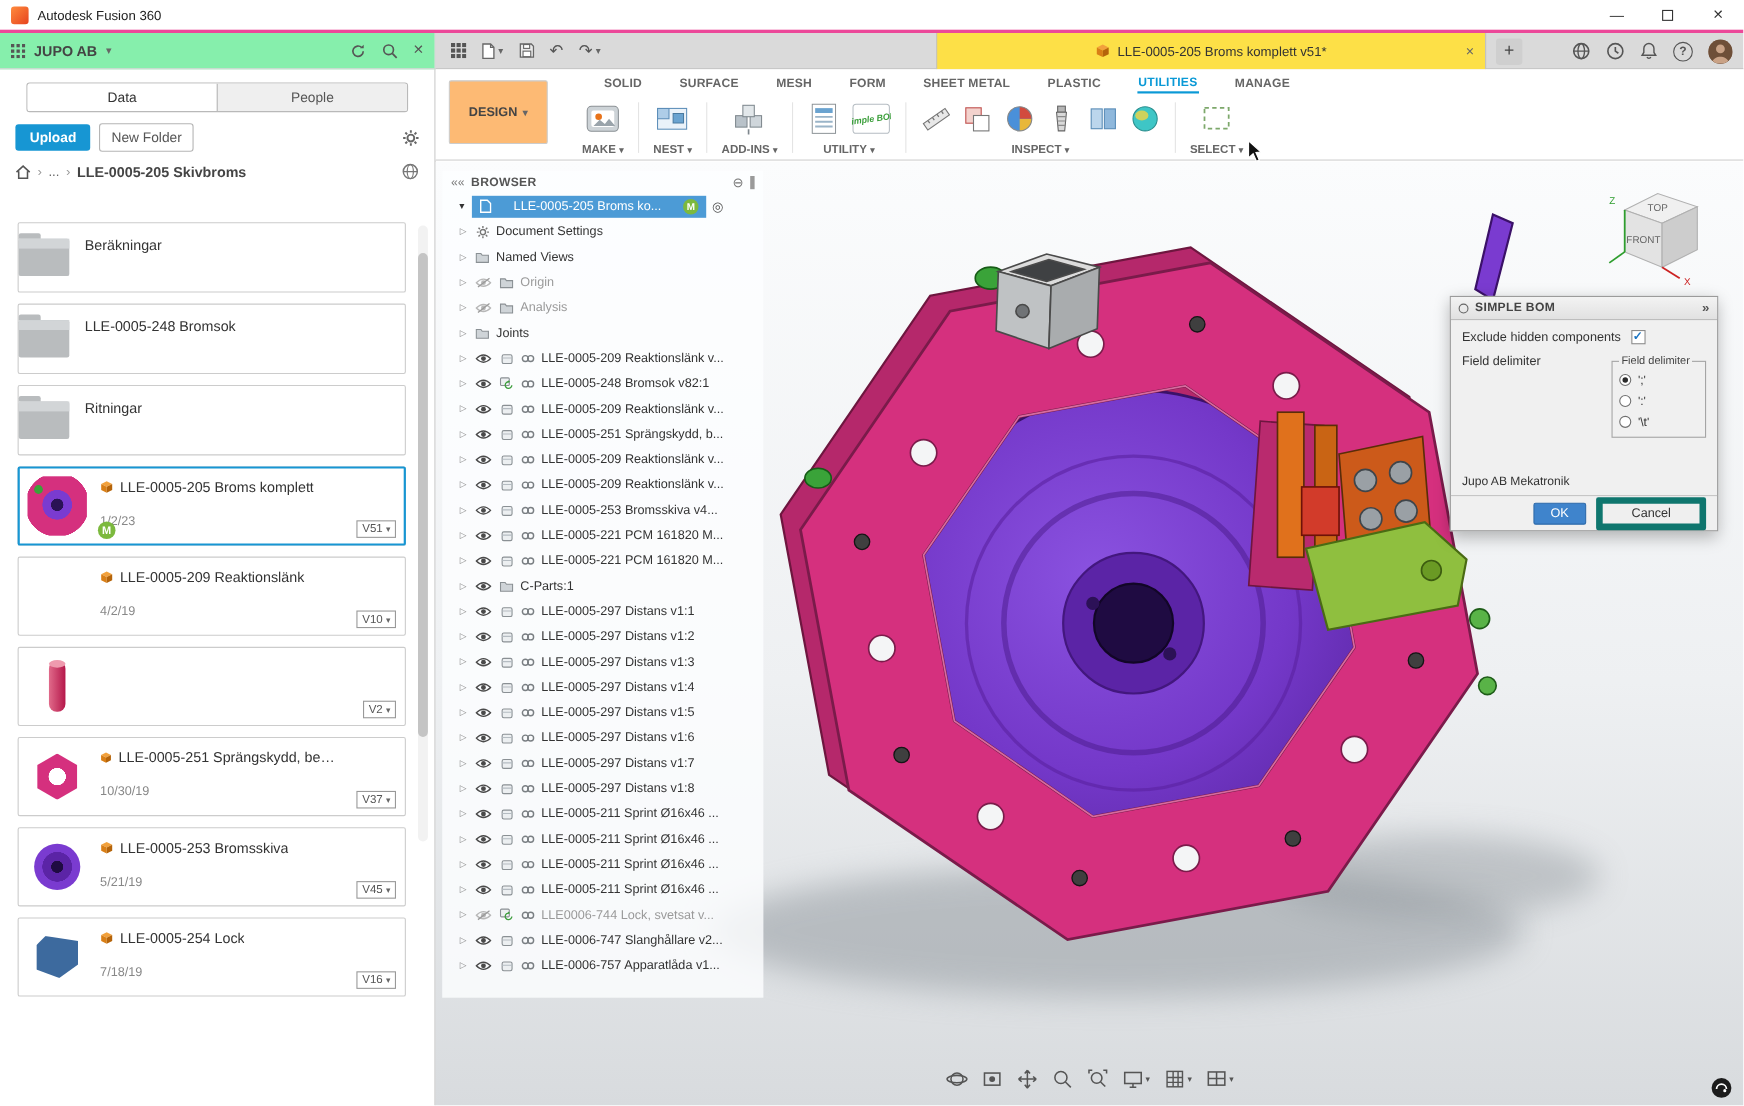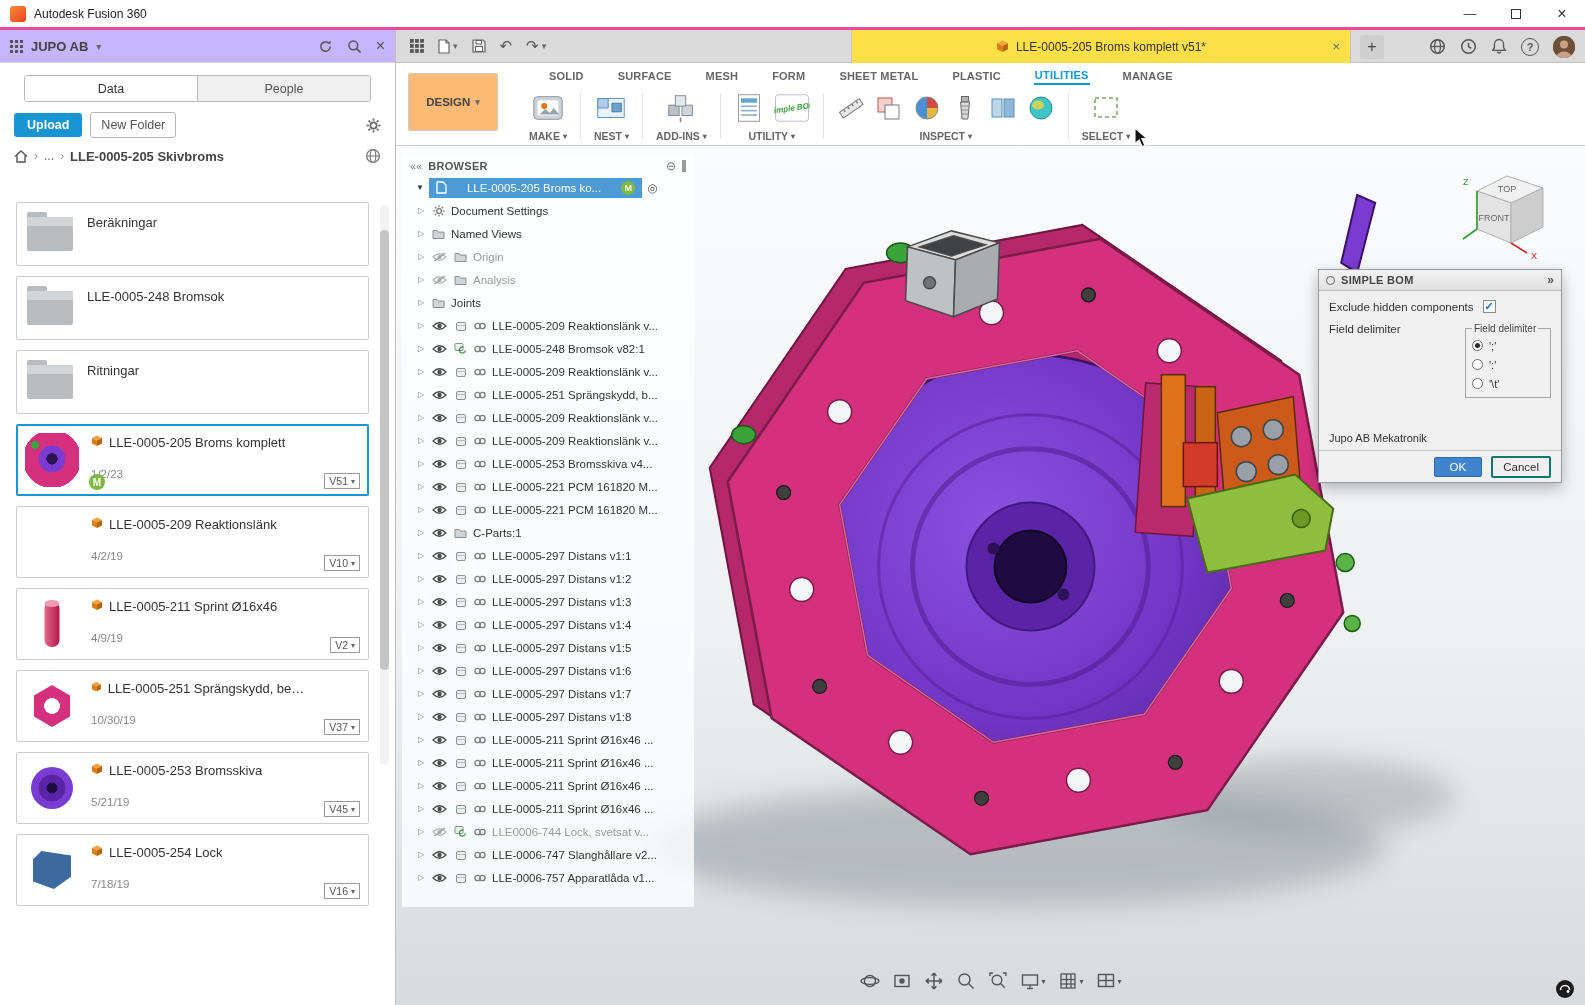--- a/index.html
+++ b/index.html
@@ -10,58 +10,58 @@
 
 .titlebar{position:absolute;top:0;left:0;width:1585px;height:30px;background:#fff;border-bottom:3px solid #ec4899;display:flex;align-items:center;padding-left:10px}
 .app-logo{width:16px;height:16px;border-radius:3px;background:linear-gradient(135deg,#ff8b3d,#e6431f);margin-right:8px;flex:0 0 auto}
 .titlebar-title{font-size:12px;color:#222}
 .win-controls{margin-left:auto;display:flex;height:100%}
 .win-btn{width:46px;display:flex;align-items:center;justify-content:center;color:#333;font-size:13px}
 .max-glyph{width:10px;height:10px;border:1px solid #333}
 
 
 .data-panel{position:absolute;top:30px;left:0;width:396px;height:975px;background:#fff;border-right:1px solid #bdbdbd}
-.dp-header{height:33px;background:#c4b5fd;border-bottom:1px solid #d8d8d8;display:flex;align-items:center;padding:0 10px;gap:8px}
+.dp-header{height:33px;background:#86efac;border-bottom:1px solid #d8d8d8;display:flex;align-items:center;padding:0 10px;gap:8px}
 .dp-team{font-size:13px;color:#444;font-weight:bold}
 .dp-caret{color:#666;font-size:10px}
 .dp-header-right{margin-left:auto;display:flex;align-items:center;gap:14px;color:#555}
 .dp-close{font-size:16px;color:#555}
 .dp-tabs{display:flex;margin:12px 24px 10px;height:27px;border:1px solid #b9b9b9;border-radius:3px;overflow:hidden}
 .dp-tab{flex:1;display:flex;align-items:center;justify-content:center;font-size:12.5px;color:#555;background:#efefef}
 .dp-tab+.dp-tab{border-left:1px solid #b9b9b9}
 .dp-tab[data-active="true"]{background:#fff;color:#333}
 .dp-actions{display:flex;align-items:center;gap:8px;margin:0 14px 10px}
 .btn-upload{background:#1796d3;color:#fff;border:none;border-radius:3px;padding:5px 13px;font-size:12.5px;font-weight:bold}
 .btn-newfolder{background:#fff;border:1px solid #b5b5b5;border-radius:3px;color:#555;padding:5px 10px;font-size:12.5px}
 .dp-gear{margin-left:auto;color:#666}
 .dp-breadcrumb{display:flex;align-items:center;gap:6px;margin:2px 14px 10px;color:#777}
 .crumb-sep{color:#999;font-size:12px}
 .crumb-ellipsis{color:#666}
 .crumb-current{font-size:13px;font-weight:bold;color:#444}
 .crumb-globe{margin-left:auto}
 .dp-list{position:absolute;top:168px;left:0;right:0;bottom:0;padding:4px 26px 0 16px;overflow:hidden}
 .dp-card{position:relative;border:1px solid #ccc;border-radius:2px;background:#fff;margin-bottom:10px}
-.folder-card{height:64px;display:flex;align-items:flex-start;gap:14px;padding:10px 10px}
+.folder-card{height:64px;display:flex;align-items:flex-start;gap:14px;padding:10px 0}
 .folder-ic{width:46px;height:34px;background:#b9bcbe;border-radius:2px;position:relative;margin-top:4px;flex:0 0 auto}
 .folder-ic::before{content:"";position:absolute;top:-5px;left:0;width:20px;height:5px;background:#b9bcbe;border-radius:2px 2px 0 0}
 .folder-ic::after{content:"";position:absolute;top:0;left:0;right:0;height:9px;background:#d2d5d7}
 .folder-name{font-size:13px;color:#333;margin-top:2px}
 .item-card{height:72px}
 .item-card[data-selected="true"]{outline:2px solid #1796d3;outline-offset:-2px}
 .thumb{position:absolute;left:8px;top:8px;width:54px;height:54px}
 .thumb[data-thumb="assembly"]{background:radial-gradient(circle at 50% 48%,#2a1255 0 14%,#7a3bd0 15% 34%,#d5307e 35% 74%,#fff 75%)}
 .thumb[data-thumb="assembly"]::after{content:"";position:absolute;left:6px;top:8px;width:8px;height:8px;border-radius:50%;background:#3aa339}
 .thumb[data-thumb="link"]::before{content:"";position:absolute;left:50%;top:5px;bottom:5px;width:16px;transform:translateX(-50%) rotate(7deg);background:linear-gradient(90deg,#e express 0,#e265a5,#c02672);border-radius:7px}
 .thumb[data-thumb="cylinder"]::before{content:"";position:absolute;left:50%;top:4px;bottom:4px;width:15px;transform:translateX(-50%);background:linear-gradient(90deg,#e06a8a,#b5174a);border-radius:7px}
 .thumb[data-thumb="cylinder"]::after{content:"";position:absolute;left:50%;top:3px;width:15px;height:7px;transform:translateX(-50%);background:#ef9aae;border-radius:50%}
 .thumb[data-thumb="hexagon"]::before{content:"";position:absolute;inset:6px;background:radial-gradient(circle,#fff 0 26%,#d5307e 27%);clip-path:polygon(50% 0,93% 25%,93% 75%,50% 100%,7% 75%,7% 25%)}
 .thumb[data-thumb="disc"]::before{content:"";position:absolute;inset:6px;border-radius:50%;background:radial-gradient(circle,#1f0b42 0 18%,#5b24a6 19% 45%,#7a3bd0 46%)}
 .thumb[data-thumb="lock"]::before{content:"";position:absolute;inset:8px;background:#3d6a9e;clip-path:polygon(22% 0,100% 12%,100% 68%,55% 100%,0 80%,0 22%)}
 .item-main{position:absolute;left:74px;top:10px;right:60px}
-.item-title{display:flex;gap:6px}
+.item-title{display:flex;align-items:center;gap:6px}
 .item-name{font-size:13px;color:#333;white-space:nowrap;overflow:hidden;text-overflow:ellipsis}
 .item-date{font-size:11.5px;color:#888;margin-top:18px}
 .m-badge{background:#7cb93e;color:#fff;border-radius:50%;width:14px;height:14px;font-size:9px;font-weight:bold;display:inline-flex;align-items:center;justify-content:center}
 .m-badge:empty{display:none}
 .item-card .m-badge{position:absolute;left:72px;bottom:5px;width:16px;height:16px;font-size:10px}
 .ver-badge{position:absolute;right:8px;bottom:6px;border:1px solid #999;color:#555;font-size:10.5px;padding:1px 4px;display:flex;align-items:center;gap:3px;background:#fff}
 .ver-badge .caret{font-size:8px;color:#666}
 .dp-scrolltrack{position:absolute;right:6px;top:175px;width:9px;height:560px;background:#f2f2f2;border-radius:5px}
 .dp-scrollthumb{position:absolute;left:0;top:25px;width:9px;height:440px;background:#c4c4c4;border-radius:5px}
 
@@ -139,21 +139,21 @@
 .dlg-row2{display:flex;margin-top:10px}
 .fieldset{margin-left:auto;border:1px solid #a5a5a5;padding:2px 6px 4px;width:86px}
 .fieldset legend{font-size:10px;color:#444;padding:0 2px}
 .radio-row{display:flex;align-items:center;gap:6px;height:19px}
 .radio{width:11px;height:11px;border:1px solid #707070;border-radius:50%;background:#fff;position:relative;flex:0 0 auto}
 .radio-row[data-selected="true"] .radio::after{content:"";position:absolute;inset:2px;background:#2b2b2b;border-radius:50%}
 .radio-label{font-size:11px;color:#333}
 .dlg-brand{position:absolute;left:10px;bottom:6px;font-size:11px;color:#333}
 .dialog-footer{height:32px;border-top:1px solid #c6c6c6;display:flex;align-items:center;justify-content:flex-end;gap:9px;padding:0 10px}
 .btn-ok{background:#3f84cc;color:#fff;border:1px solid #2f6bab;border-radius:2px;font-size:11.5px;padding:3px 15px}
-.btn-cancel{background:#efefef;color:#333;border:2px solid #0f766e;border-radius:2px;font-size:11.5px;padding:3px 10px}
+.btn-cancel{background:#efefef;color:#333;border:6px solid #0f766e;border-radius:2px;font-size:11.5px;padding:3px 26px}
 
 
 .nav-toolbar{position:absolute;left:50%;transform:translateX(-50%);bottom:14px;display:flex;align-items:center;gap:12px;z-index:3}
 .nav-ic{display:flex;align-items:center;gap:2px;color:#555}
 .nav-ic .caret{font-size:8px;color:#555}
 .assistant{position:absolute;right:10px;bottom:6px;z-index:3}
 
 .caret{font-size:9px;color:#666}
 </style>
 </head>
@@ -301,31 +301,20 @@
           </div>
 
           <span class="ver-badge">
             <span>V10</span>
             <span class="caret">▾</span>
           </span>
         </div>
 
         <div class="dp-card item-card" data-selected="false">
           <div class="thumb" data-thumb="cylinder"></div>
-          <div class="item-main">
-            <div class="item-title">
-              <svg width="12" height="12" viewBox="0 0 12 12">
-                <polygon points="6,0.5 11,3 6,5.5 1,3" fill="#f2a13c"></polygon>
-                <polygon points="1,3 6,5.5 6,11 1,8.5" fill="#d97f16"></polygon>
-                <polygon points="11,3 6,5.5 6,11 11,8.5" fill="#b5640a"></polygon>
-              </svg>
-              <span class="item-name">LLE-0005-211 Sprint Ø16x46</span>
-            </div>
-            <div class="item-date">4/9/19</div>
-          </div>
 
           <span class="ver-badge">
             <span>V2</span>
             <span class="caret">▾</span>
           </span>
         </div>
 
         <div class="dp-card item-card" data-selected="false">
           <div class="thumb" data-thumb="hexagon"></div>
           <div class="item-main">

